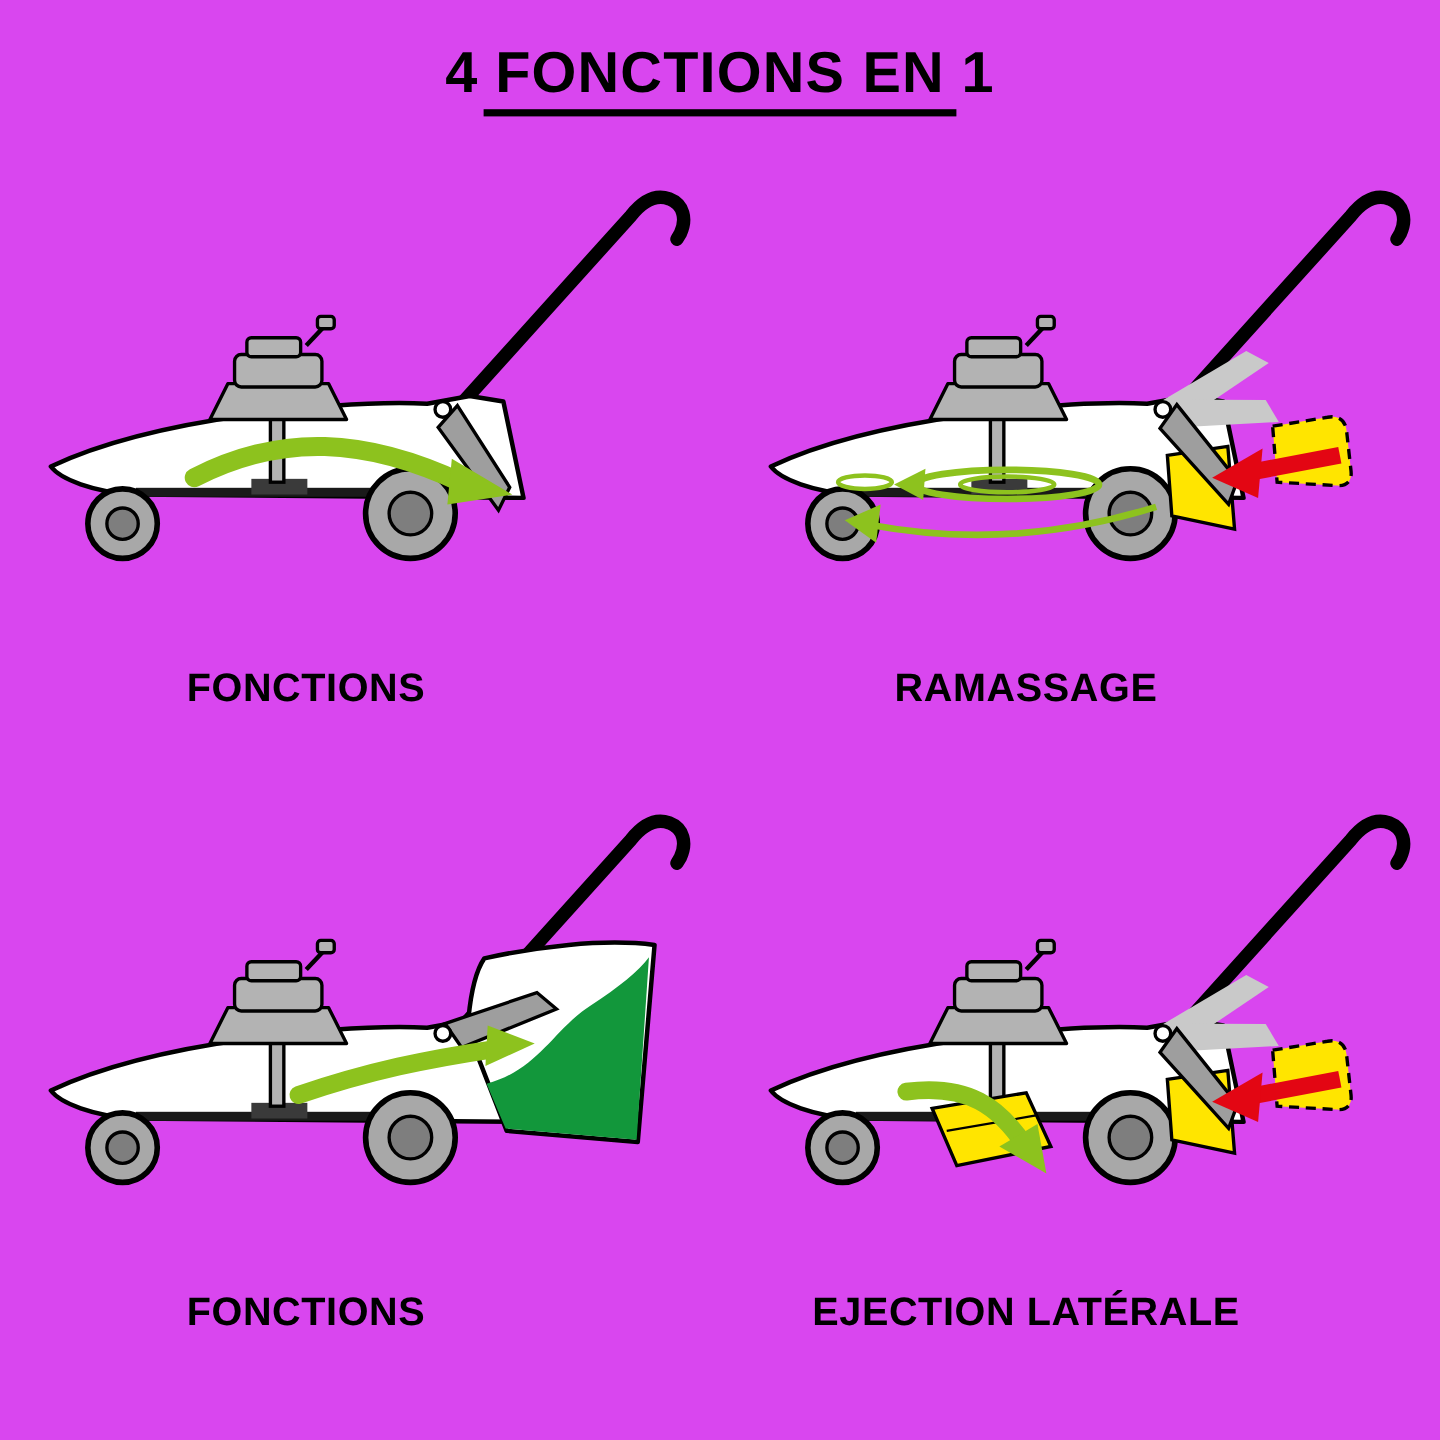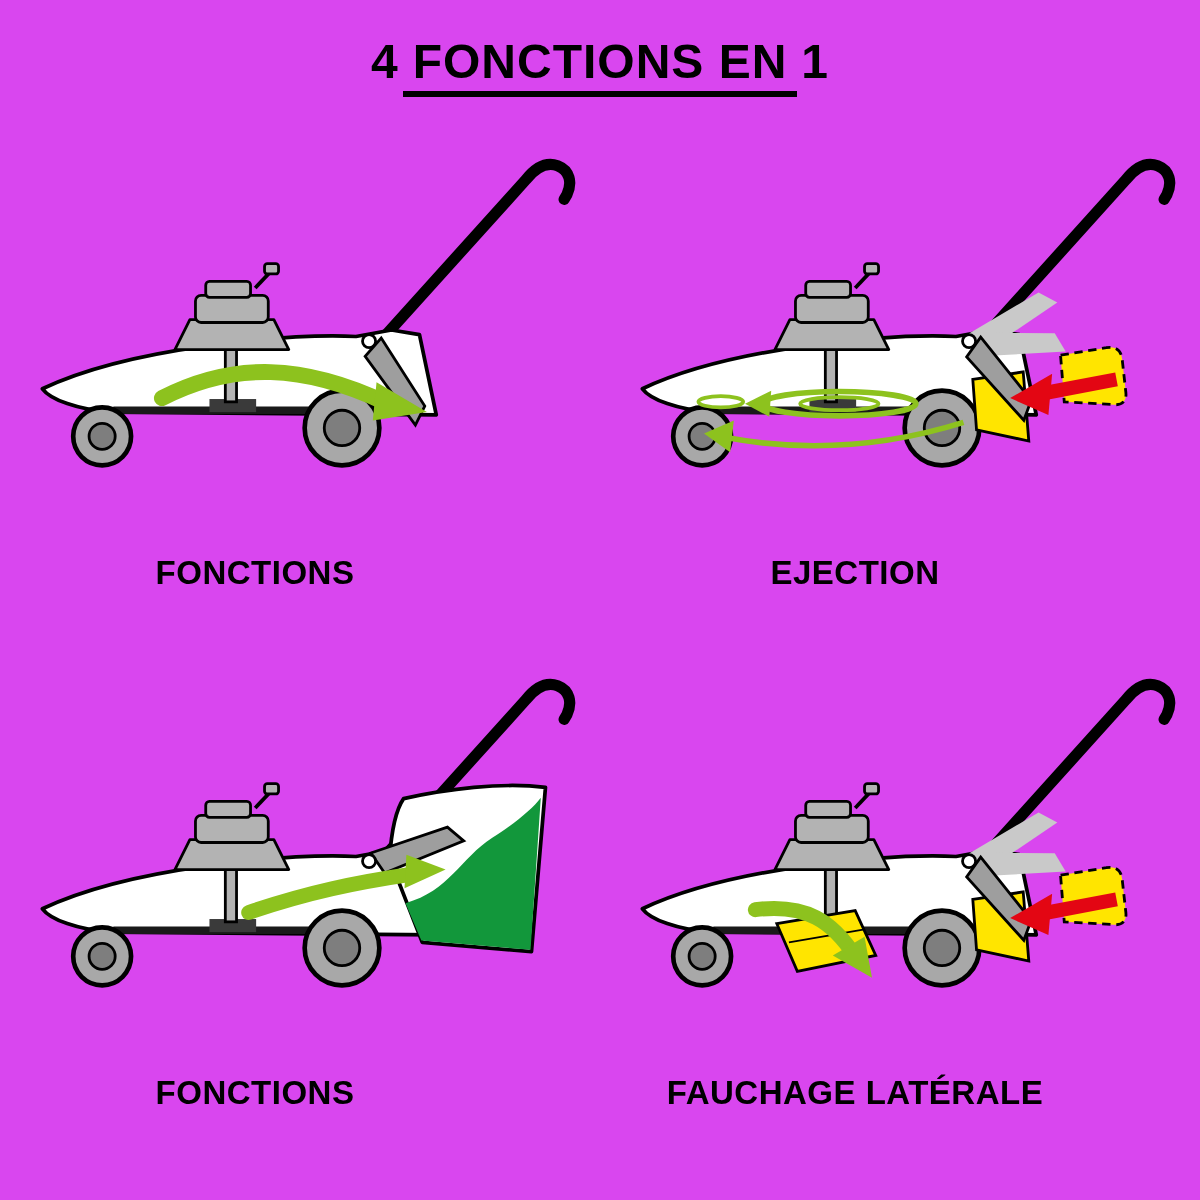--- a/index.html
+++ b/index.html
@@ -97,21 +97,21 @@
           <ellipse cx="235" cy="452" rx="82" ry="13" fill="none" stroke="#8DC21E" stroke-width="6"></ellipse>
           <polygon points="134,452 162,438 160,466" fill="#8DC21E"></polygon>
           <ellipse cx="235" cy="452" rx="42" ry="7" fill="none" stroke="#8DC21E" stroke-width="4"></ellipse>
           <ellipse cx="108" cy="450" rx="24" ry="6" fill="none" stroke="#8DC21E" stroke-width="4"></ellipse>
           <path d="M368,472 Q240,512 112,488" fill="none" stroke="#8DC21E" stroke-width="6"></path>
           <polygon points="90,484 122,470 118,504" fill="#8DC21E"></polygon>
         </g>
         <use href="#rearKit"></use>
         <use href="#hingeDot"></use>
       </svg>
-      <div class="label">EJECTION</div>
+      <div class="label">RAMASSAGE</div>
     </div>
 
     <div class="cell">
       <svg class="illu" viewBox="0 160 600 380">
         <use href="#mower"></use>
         <g>
           <path d="M396,382 C398,352 402,331 411,318 C456,308 516,300 563,306 L548,482 L431,472 Z" fill="#fff" stroke="#000" stroke-width="4" stroke-linejoin="round"></path>
           <path d="M413,430 C460,417 472,382 506,360 C531,344 549,329 558,317 L547,480 L430,470 Z" fill="#12973B"></path>
         </g>
         <use href="#flapShape" transform="translate(378,386) rotate(-12)" fill="#9e9e9e" stroke="#000" stroke-width="3"></use>
@@ -131,17 +131,17 @@
           <polygon points="168,452 252,438 274,486 190,503" fill="#FFE500" stroke="#000" stroke-width="3"></polygon>
           <line x1="181" y1="472" x2="262" y2="458" stroke="#000" stroke-width="2"></line>
         </g>
         <g>
           <path d="M145,437 C200,430 228,450 252,487" fill="none" stroke="#8DC21E" stroke-width="16" stroke-linecap="round"></path>
           <polygon points="228,486 262,466 270,510" fill="#8DC21E"></polygon>
         </g>
         <use href="#rearKit"></use>
         <use href="#hingeDot"></use>
       </svg>
-      <div class="label">FAUCHAGE LATÉRALE</div>
+      <div class="label">EJECTION LATÉRALE</div>
     </div>
 
   </div>
 </div>
 
 </body></html>

